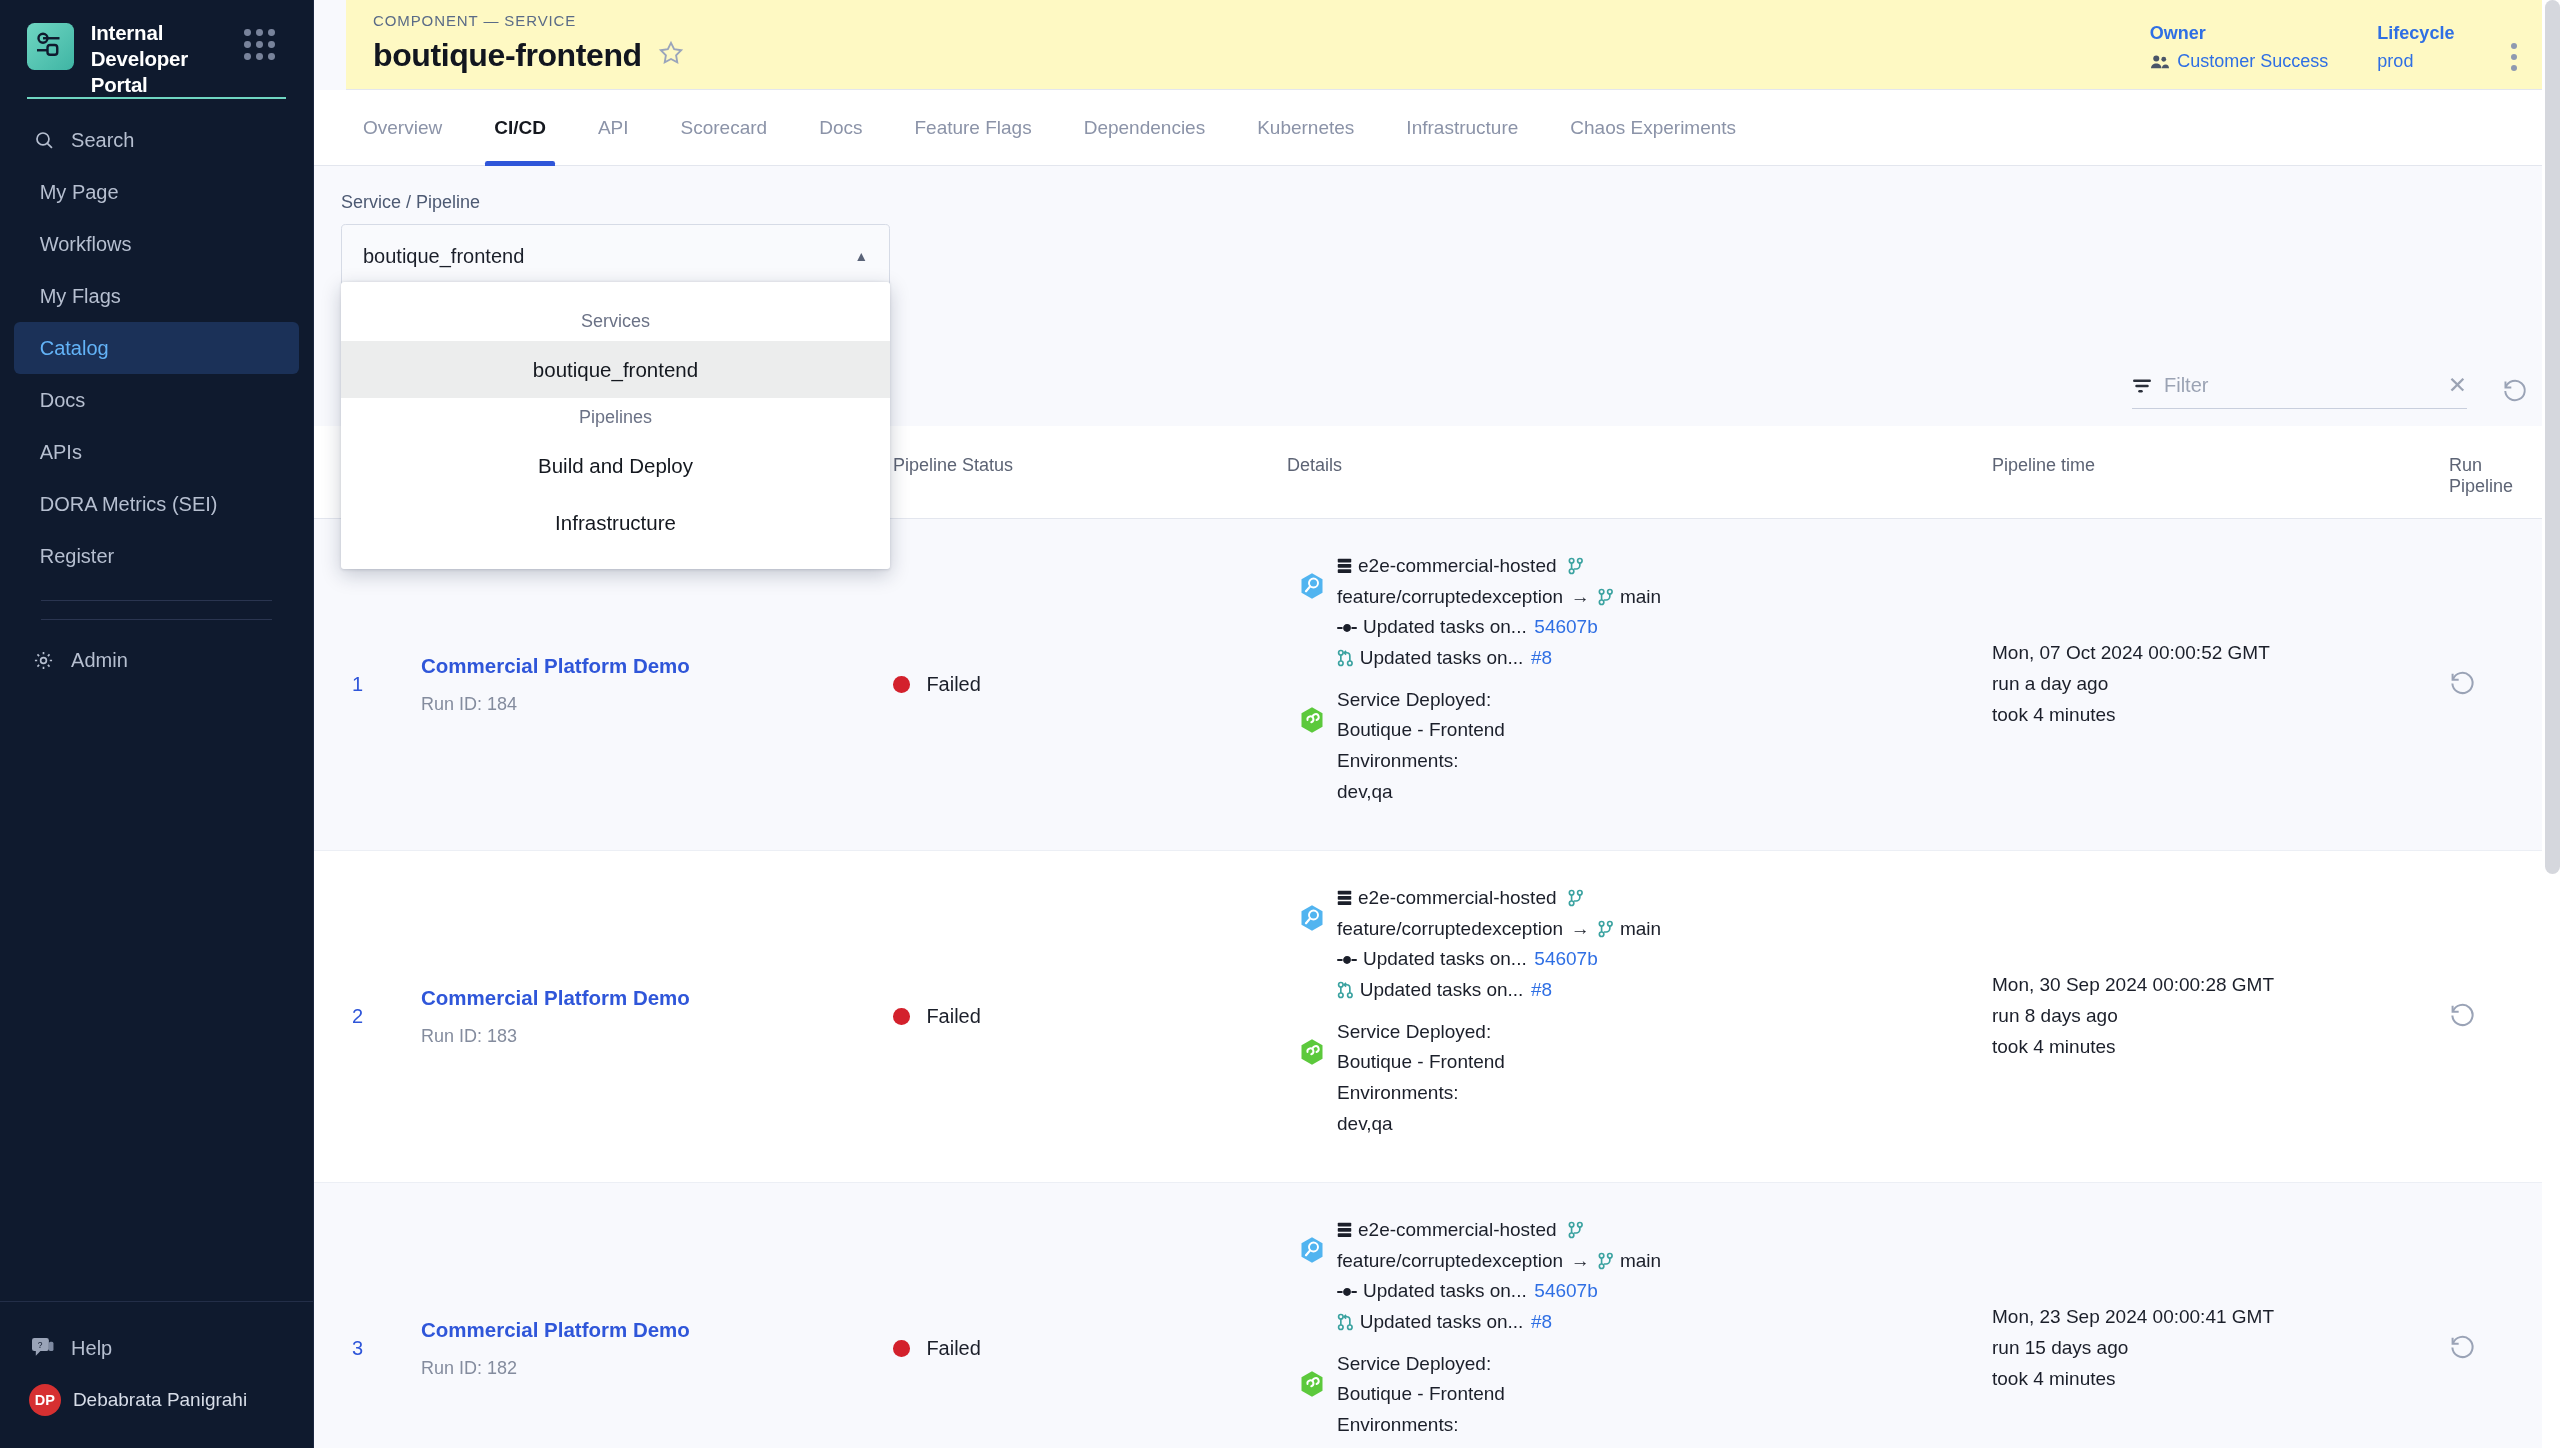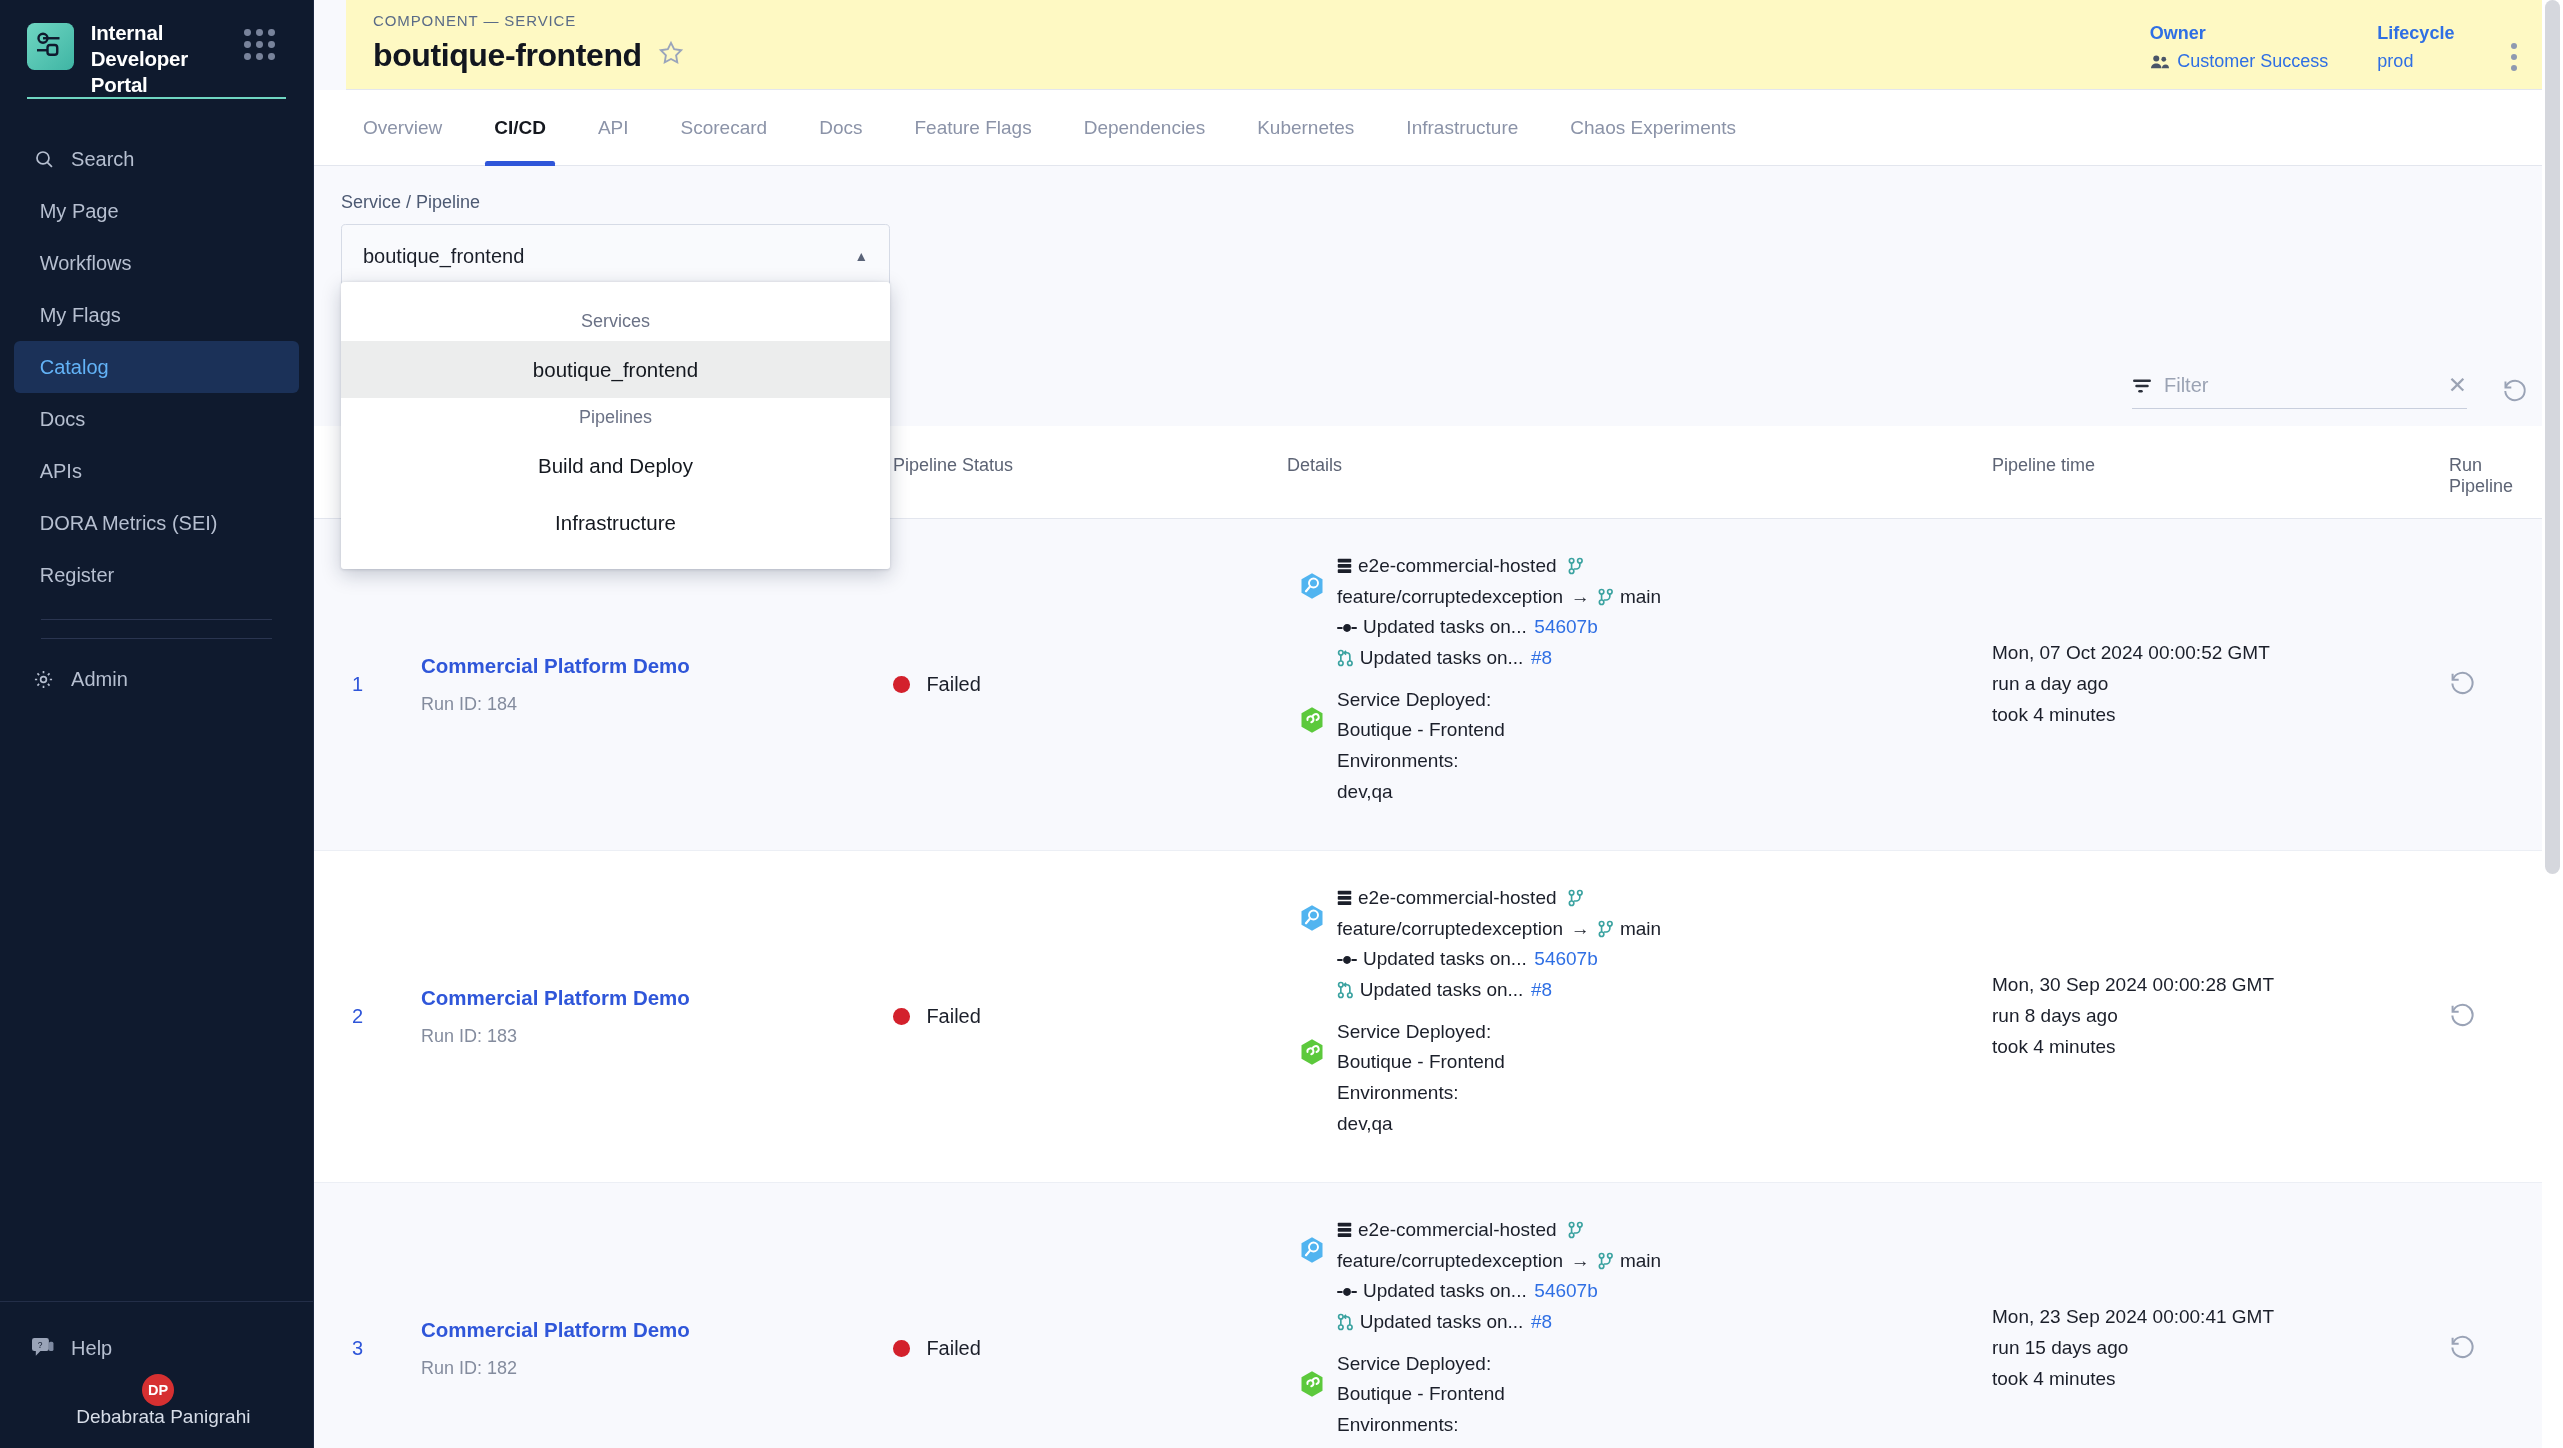--- a/index.html
+++ b/index.html
@@ -39,21 +39,21 @@
   }
   .sb-grid {
     position: absolute; right: 38px; top: 29px;
     display: grid; grid-template-columns: repeat(3, 6.8px);
     grid-gap: 5.3px;
   }
   .sb-grid i { width: 6.8px; height: 6.8px; border-radius: 50%; background: #78839b; display: block; }
   .sb-rule {
     height: 2.3px; background: #6fd6c2; margin: 0 27px;
   }
-  .sb-nav { padding-top: 34px; flex: 1 1 auto; }
+  .sb-nav { padding-top: 15px; flex: 1 1 auto; }
   .sb-item {
     display: flex; align-items: center;
     height: 52px; margin: 0 13.7px;
     padding-left: 26px; border-radius: 6px;
     color: #b6bfd0; font-size: 20px;
     cursor: pointer; position: relative;
   }
   .sb-item .lbl { margin-left: 0; }
   .sb-item.has-icon { padding-left: 13.7px; }
   .sb-item .ic {
@@ -64,21 +64,21 @@
   .sb-sep { height: 0.8px; background: #2a3550; margin: 18px 41px 15px 41px; }
   .sb-bottom { padding-bottom: 23px; }
   .sb-footline { height: 0.8px; background: #232e48; margin: 0 0 20px 0; }
   .avatar {
     width: 32px; height: 32px; border-radius: 50%;
     background: #d63031; color: #fff; font-size: 14.5px; font-weight: bold;
     display: flex; align-items: center; justify-content: center;
     flex: 0 0 32px; margin-right: 12px; margin-left: 1.5px;
   }
   .sb-user { display: flex; align-items: center; height: 52px; padding-left: 13.7px; margin: 0 13.7px;
-             color: #d7dde8; font-size: 19px; cursor: pointer; flex-direction: column; }
+             color: #d7dde8; font-size: 19px; cursor: pointer; }
 
   
   .main {
     flex: 1 1 auto; height: 1449px;
     background: #f8f9fd; position: relative; overflow: hidden;
   }
   .topbar {
     height: 90px; background: #fef9c3;
     border-bottom: 0.8px solid #e3e6ee;
     display: flex; align-items: flex-start; padding: 12px 46px 0 27px;

